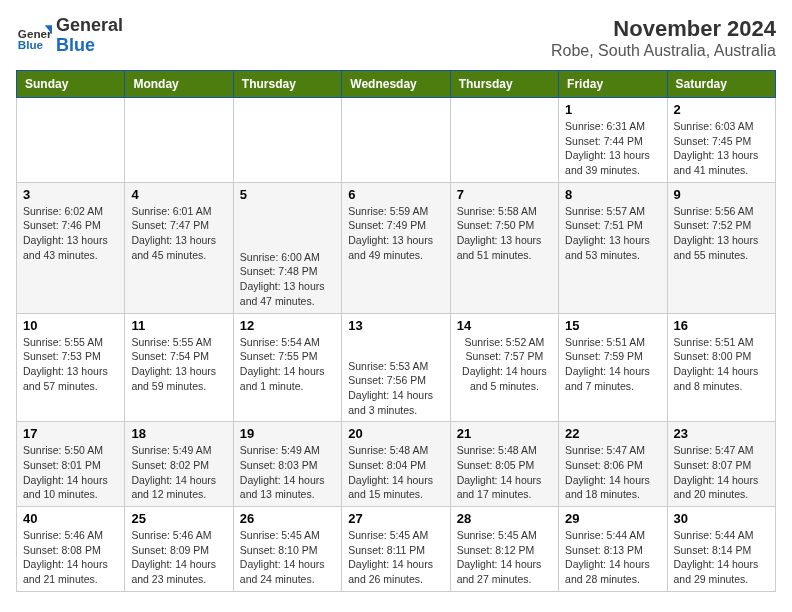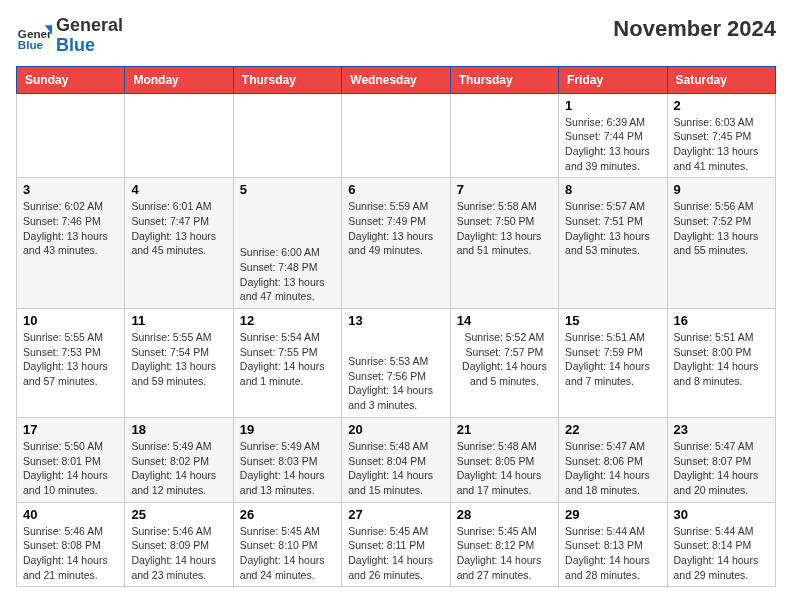--- a/index.html
+++ b/index.html
@@ -43,21 +43,21 @@
     .location-title {
       font-size: 16px;
       color: #555;
     }
     table {
       width: 100%;
       border-collapse: collapse;
       font-size: 11px;
     }
     thead tr th {
-      background: #ef4444;
+      background: #4d7c0f;
       color: #fff;
       text-align: left;
       padding: 6px 8px;
       font-size: 12px;
       font-weight: bold;
       border: 1px solid #1555a0;
     }
     tbody tr td {
       border: 1px solid #ccc;
       vertical-align: top;
@@ -97,20 +97,21 @@
     </svg>
     <div>
       <div class="logo-text">
         <span class="logo-general">General</span><br>
         <span class="logo-blue">Blue</span>
       </div>
     </div>
   </div>
   <div class="title-block">
     <div class="month-title">November 2024</div>
+    <div class="location-title">Robe, South Australia, Australia</div>
   </div>
 </div>
 
 <table>
   <thead>
     <tr>
     <th>Sunday</th>
         <th>Monday</th>
         <th>Thursday</th>
         <th>Wednesday</th>
@@ -121,21 +122,21 @@
   </thead>
   <tbody id="calendar-body">
   <tr>
         <td class="empty-cell"></td>
         <td class="empty-cell"></td>
         <td class="empty-cell"></td>
         <td class="empty-cell"></td>
         <td class="empty-cell"></td>
         <td>
           <div class="day-num">1</div>
-          <div class="day-detail" style="white-space: pre-line;">Sunrise: 6:39 AM
+          <div class="day-detail" style="white-space: pre-line;">Sunrise: 6:31 AM
 Sunset: 7:44 PM
 Daylight: 13 hours
 and 39 minutes.</div>
         </td>
         <td>
           <div class="day-num">2</div>
           <div class="day-detail" style="white-space: pre-line;">Sunrise: 6:03 AM
 Sunset: 7:45 PM
 Daylight: 13 hours
 and 41 minutes.</div>

